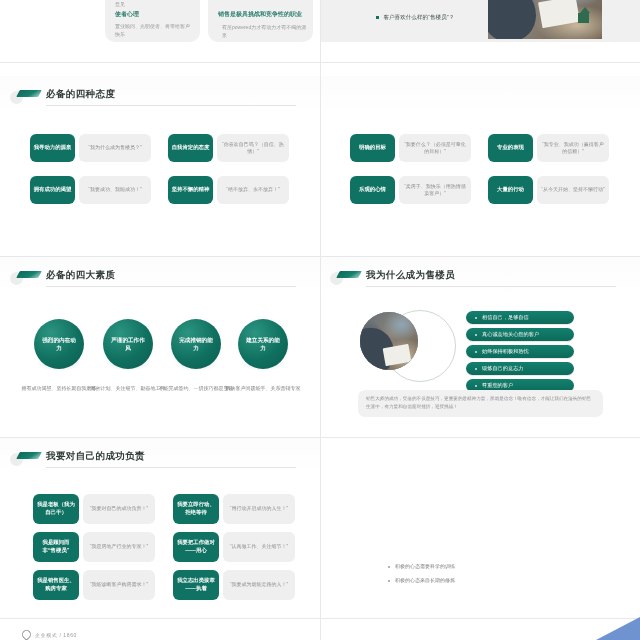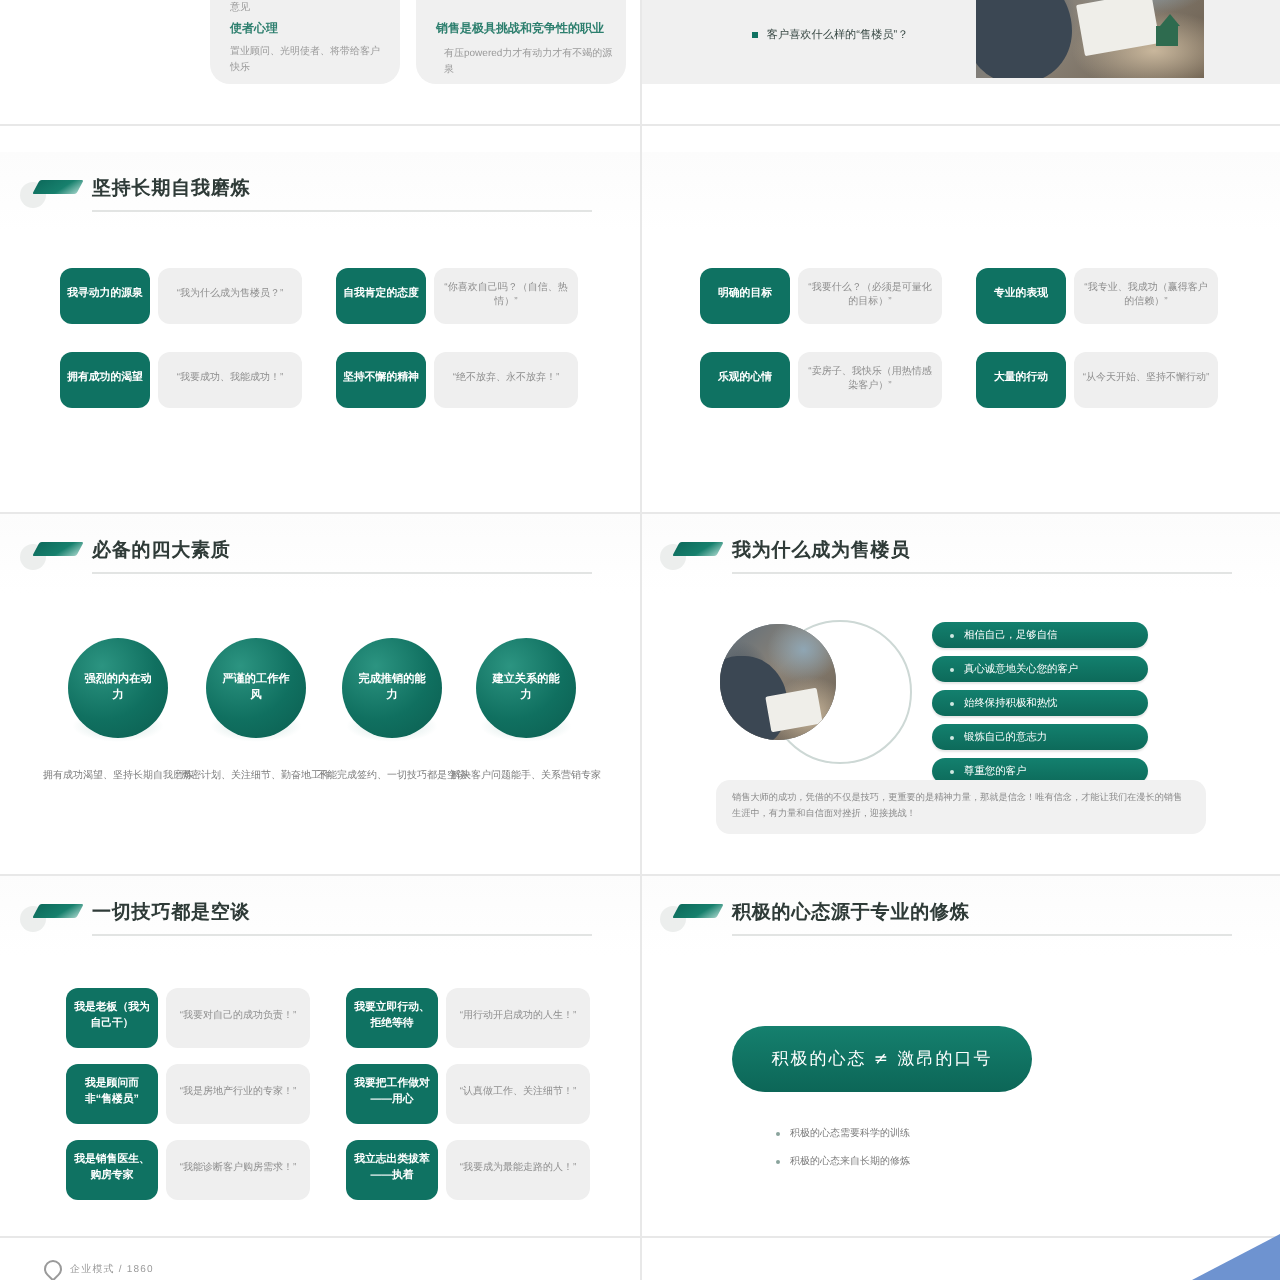--- a/index.html
+++ b/index.html
@@ -231,21 +231,21 @@
     </div>
   </div>
 
   <div class="slide-sep-h" style="top:62px;"></div>
 
   <div class="slide" style="left:0;top:76px;">
     <div class="inner"></div>
     <div class="sl-title-wrap">
       <div class="sl-dot"></div>
       <div class="sl-slash"></div>
-      <div class="sl-title">坚持长期自我磨炼</div>
+      <div class="sl-title">必备的四种态度</div>
       <div class="sl-rule"></div>
     </div>
 
     <div class="pair" style="left:30px;top:58px;">
       <div class="k" style="width:45px;height:28px;">我寻动力的源泉</div>
       <div class="v" style="width:72px;height:28px;">“我为什么成为售楼员？”</div>
     </div>
     <div class="pair" style="left:168px;top:58px;">
       <div class="k" style="width:45px;height:28px;">自我肯定的态度</div>
       <div class="v" style="width:72px;height:28px;">“你喜欢自己吗？（自信、热情）”</div>
@@ -333,21 +333,21 @@
     <div class="note-box">销售大师的成功，凭借的不仅是技巧，更重要的是精神力量，那就是信念！唯有信念，才能让我们在漫长的销售生涯中，有力量和自信面对挫折，迎接挑战！</div>
   </div>
 
   <div class="slide-sep-h" style="top:437px;"></div>
 
   <div class="slide" style="left:0;top:438px;">
     <div class="inner"></div>
     <div class="sl-title-wrap">
       <div class="sl-dot"></div>
       <div class="sl-slash"></div>
-      <div class="sl-title">一切技巧都是空谈</div>
+      <div class="sl-title">我要对自己的成功负责</div>
       <div class="sl-rule"></div>
     </div>
 
     <div class="pair" style="left:33px;top:56px;">
       <div class="k" style="width:46px;height:30px;">我是老板（我为自己干）</div>
       <div class="v" style="width:72px;height:30px;">“我要对自己的成功负责！”</div>
     </div>
     <div class="pair" style="left:173px;top:56px;">
       <div class="k" style="width:46px;height:30px;">我要立即行动、拒绝等待</div>
       <div class="v" style="width:72px;height:30px;">“用行动开启成功的人生！”</div>
@@ -363,32 +363,21 @@
     <div class="pair" style="left:33px;top:132px;">
       <div class="k" style="width:46px;height:30px;">我是销售医生、购房专家</div>
       <div class="v" style="width:72px;height:30px;">“我能诊断客户购房需求！”</div>
     </div>
     <div class="pair" style="left:173px;top:132px;">
       <div class="k" style="width:46px;height:30px;">我立志出类拔萃——执着</div>
       <div class="v" style="width:72px;height:30px;">“我要成为最能走路的人！”</div>
     </div>
   </div>
 
-  <div class="slide" style="left:320px;top:438px;">
-    <div class="inner"></div>
-    <div class="sl-title-wrap">
-      <div class="sl-dot"></div>
-      <div class="sl-slash"></div>
-      <div class="sl-title">积极的心态源于专业的修炼</div>
-      <div class="sl-rule"></div>
-    </div>
-
-  </div>
-
-  <div class="eqbar">积极的心态  ≠  激昂的口号</div>
+
   <div class="mini-bullet" style="left:395px;top:563px;">积极的心态需要科学的训练</div>
   <div class="mini-bullet" style="left:395px;top:577px;">积极的心态来自长期的修炼</div>
 
   <div class="slide-sep-v" style="left:320px;"></div>
   <div class="slide-sep-h" style="top:618px;"></div>
 
 
   <div class="foot-logo">
     <div class="foot-mark"></div>
     <div class="foot-txt">企业模式 / 1860</div>

